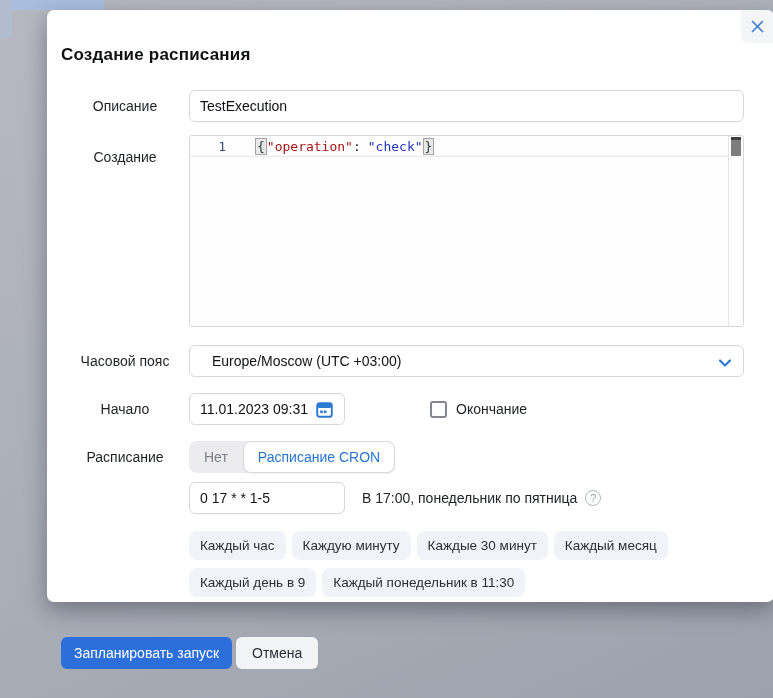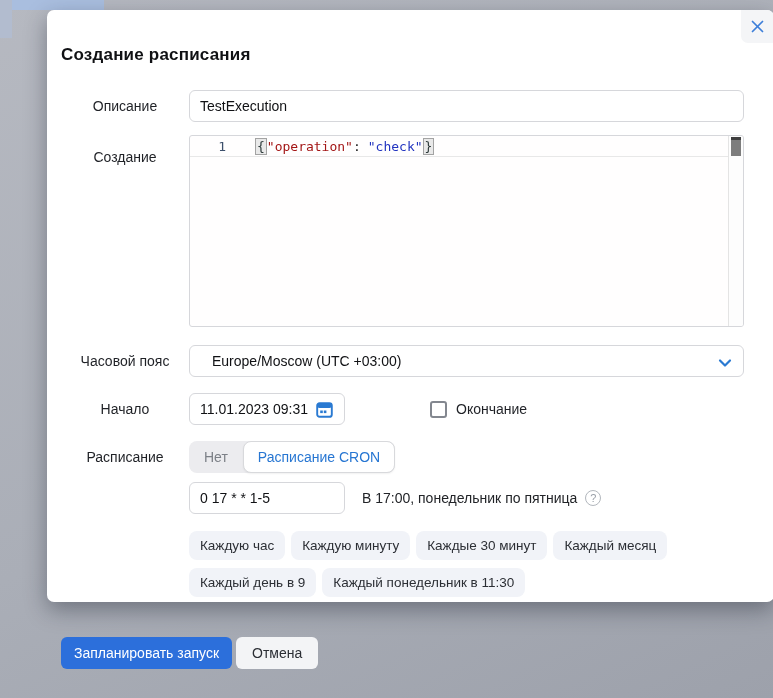--- a/index.html
+++ b/index.html
@@ -204,21 +204,21 @@
     <div class="row-field cron-wrap">
       <input class="cron-input" type="text" value="0 17 * * 1-5" style="">
       <span class="cron-hint">В 17:00, понедельник по пятница</span>
       <span class="help-icon">?</span>
     </div>
   </div>
 
   <div class="form-row row-chips1">
     <div class="row-label"></div>
     <div class="row-field chips">
-      <button class="chip">Каждую час</button>
+      <button class="chip">Каждый час</button>
       <button class="chip">Каждую минуту</button>
       <button class="chip">Каждые 30 минут</button>
       <button class="chip">Каждый месяц</button>
     </div>
   </div>
 
   <div class="form-row row-chips2">
     <div class="row-label"></div>
     <div class="row-field chips">
       <button class="chip">Каждый день в 9</button>

